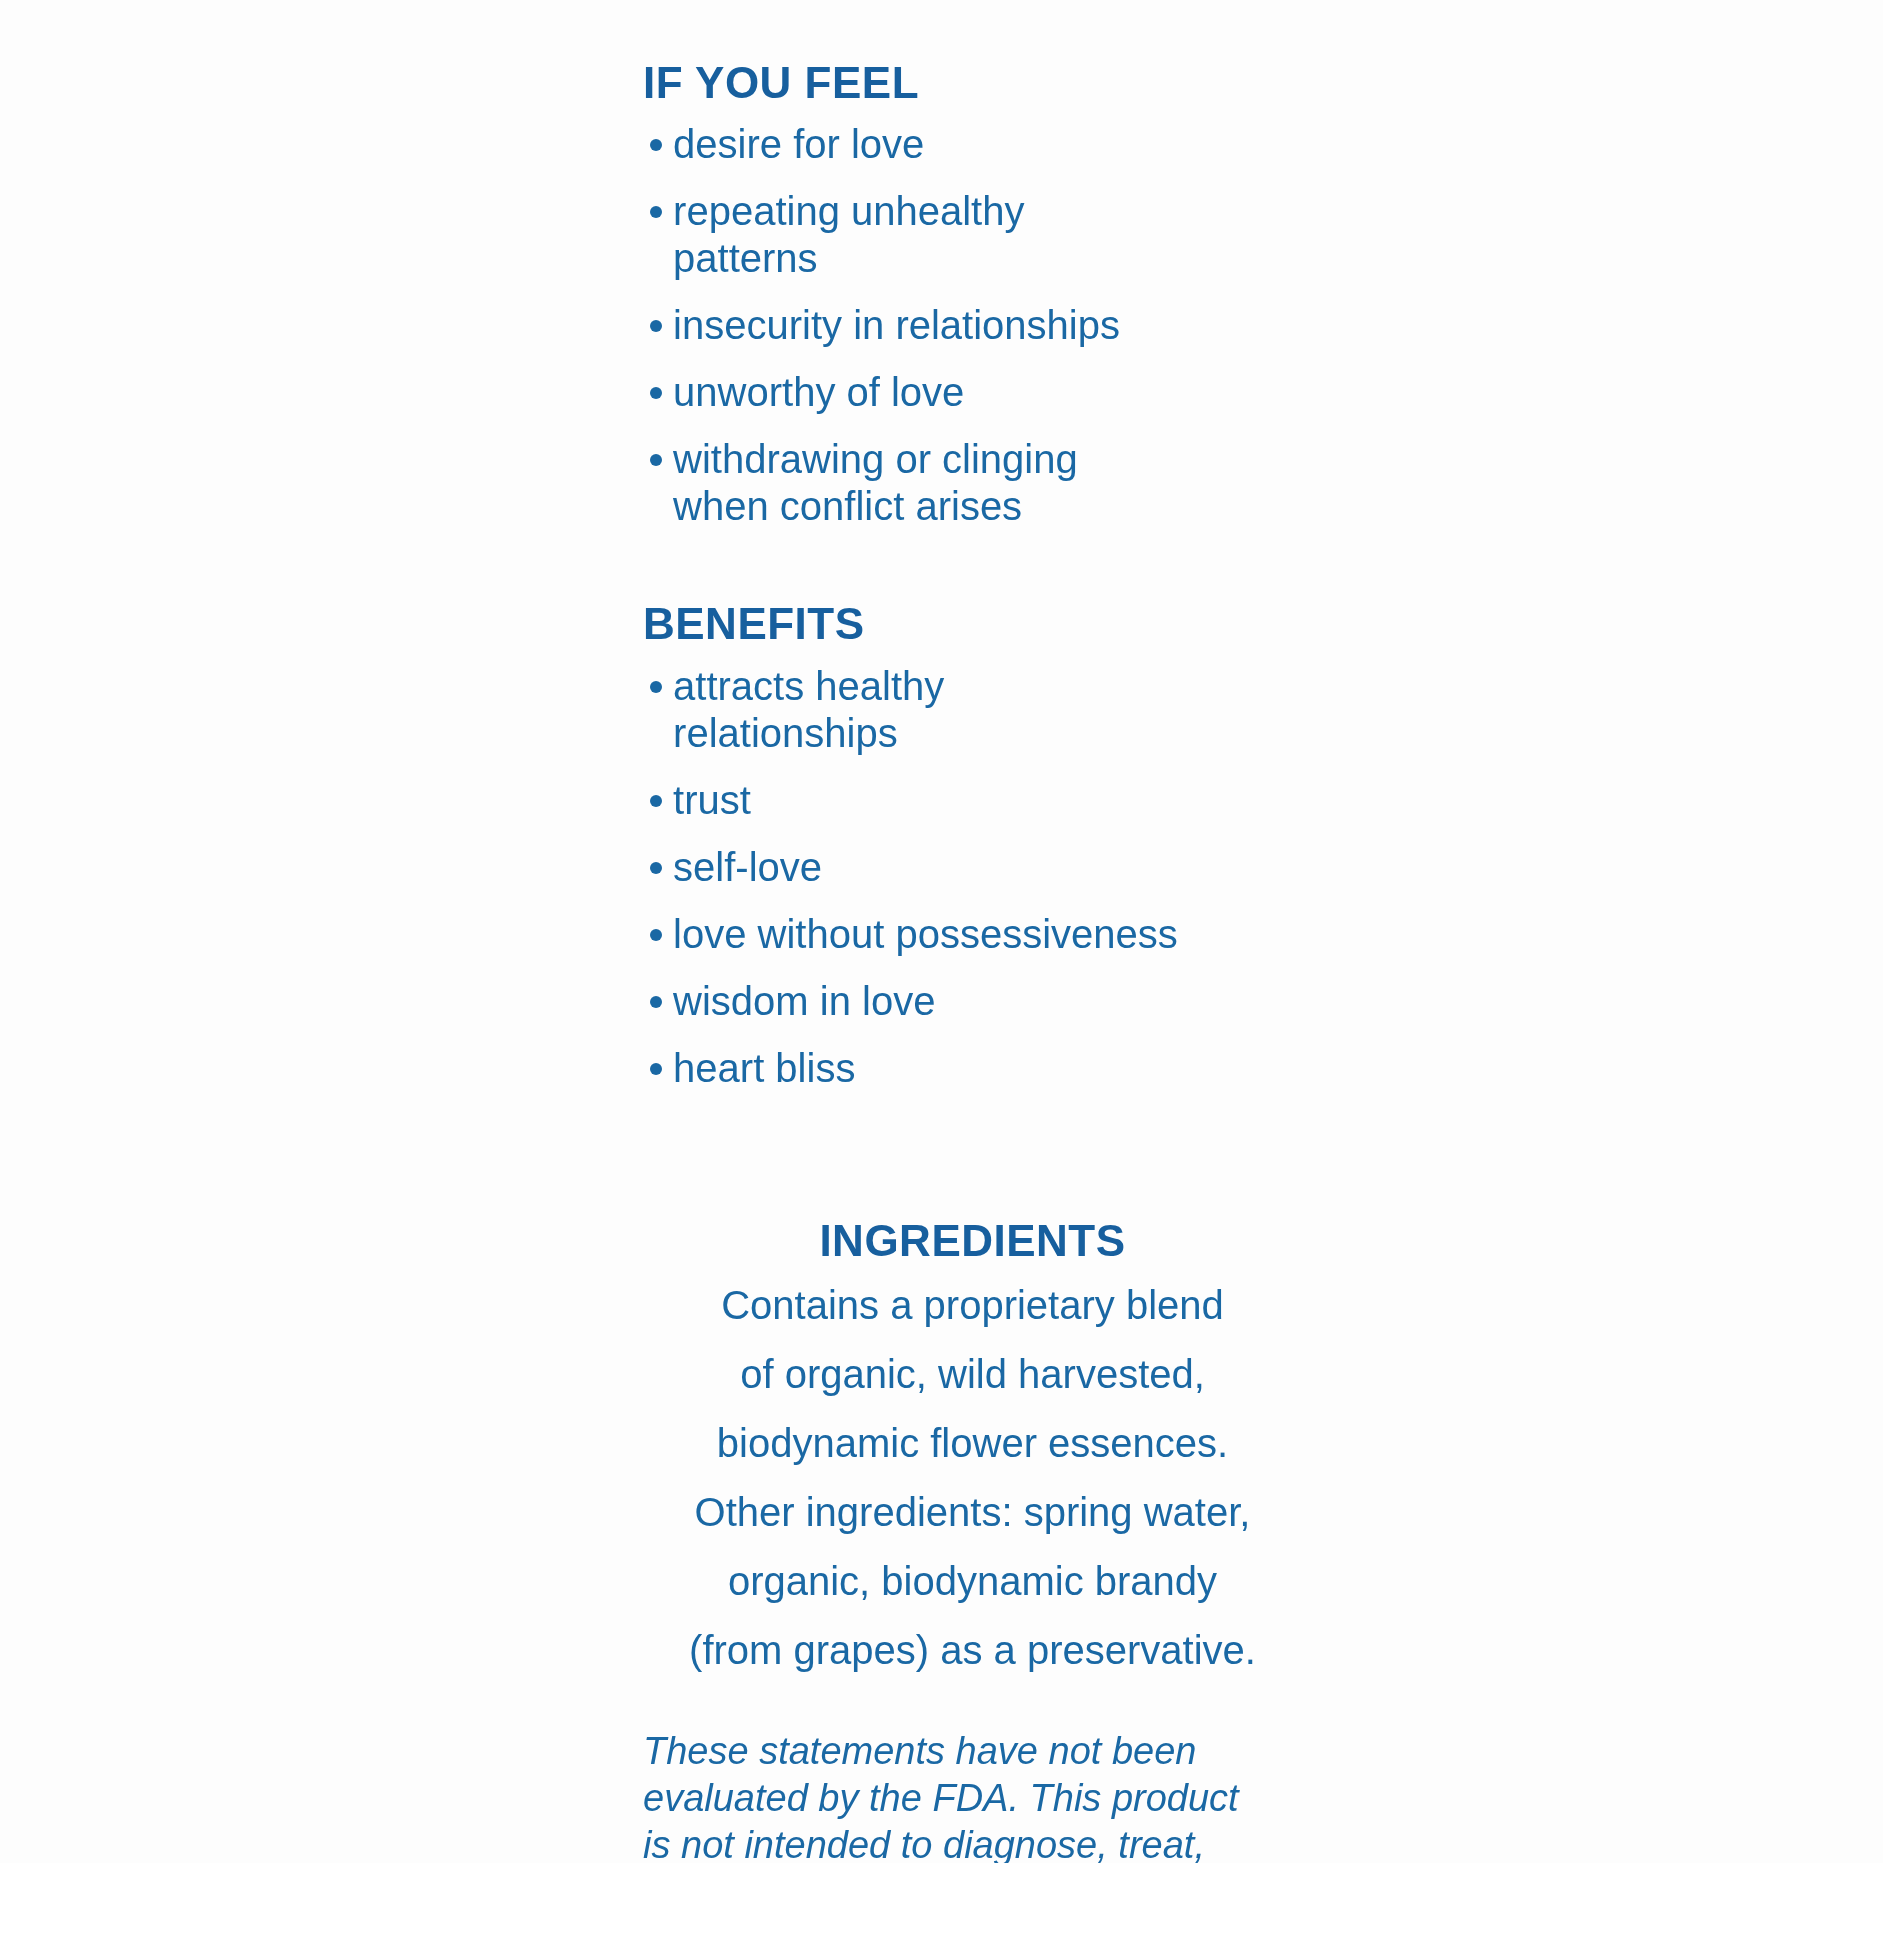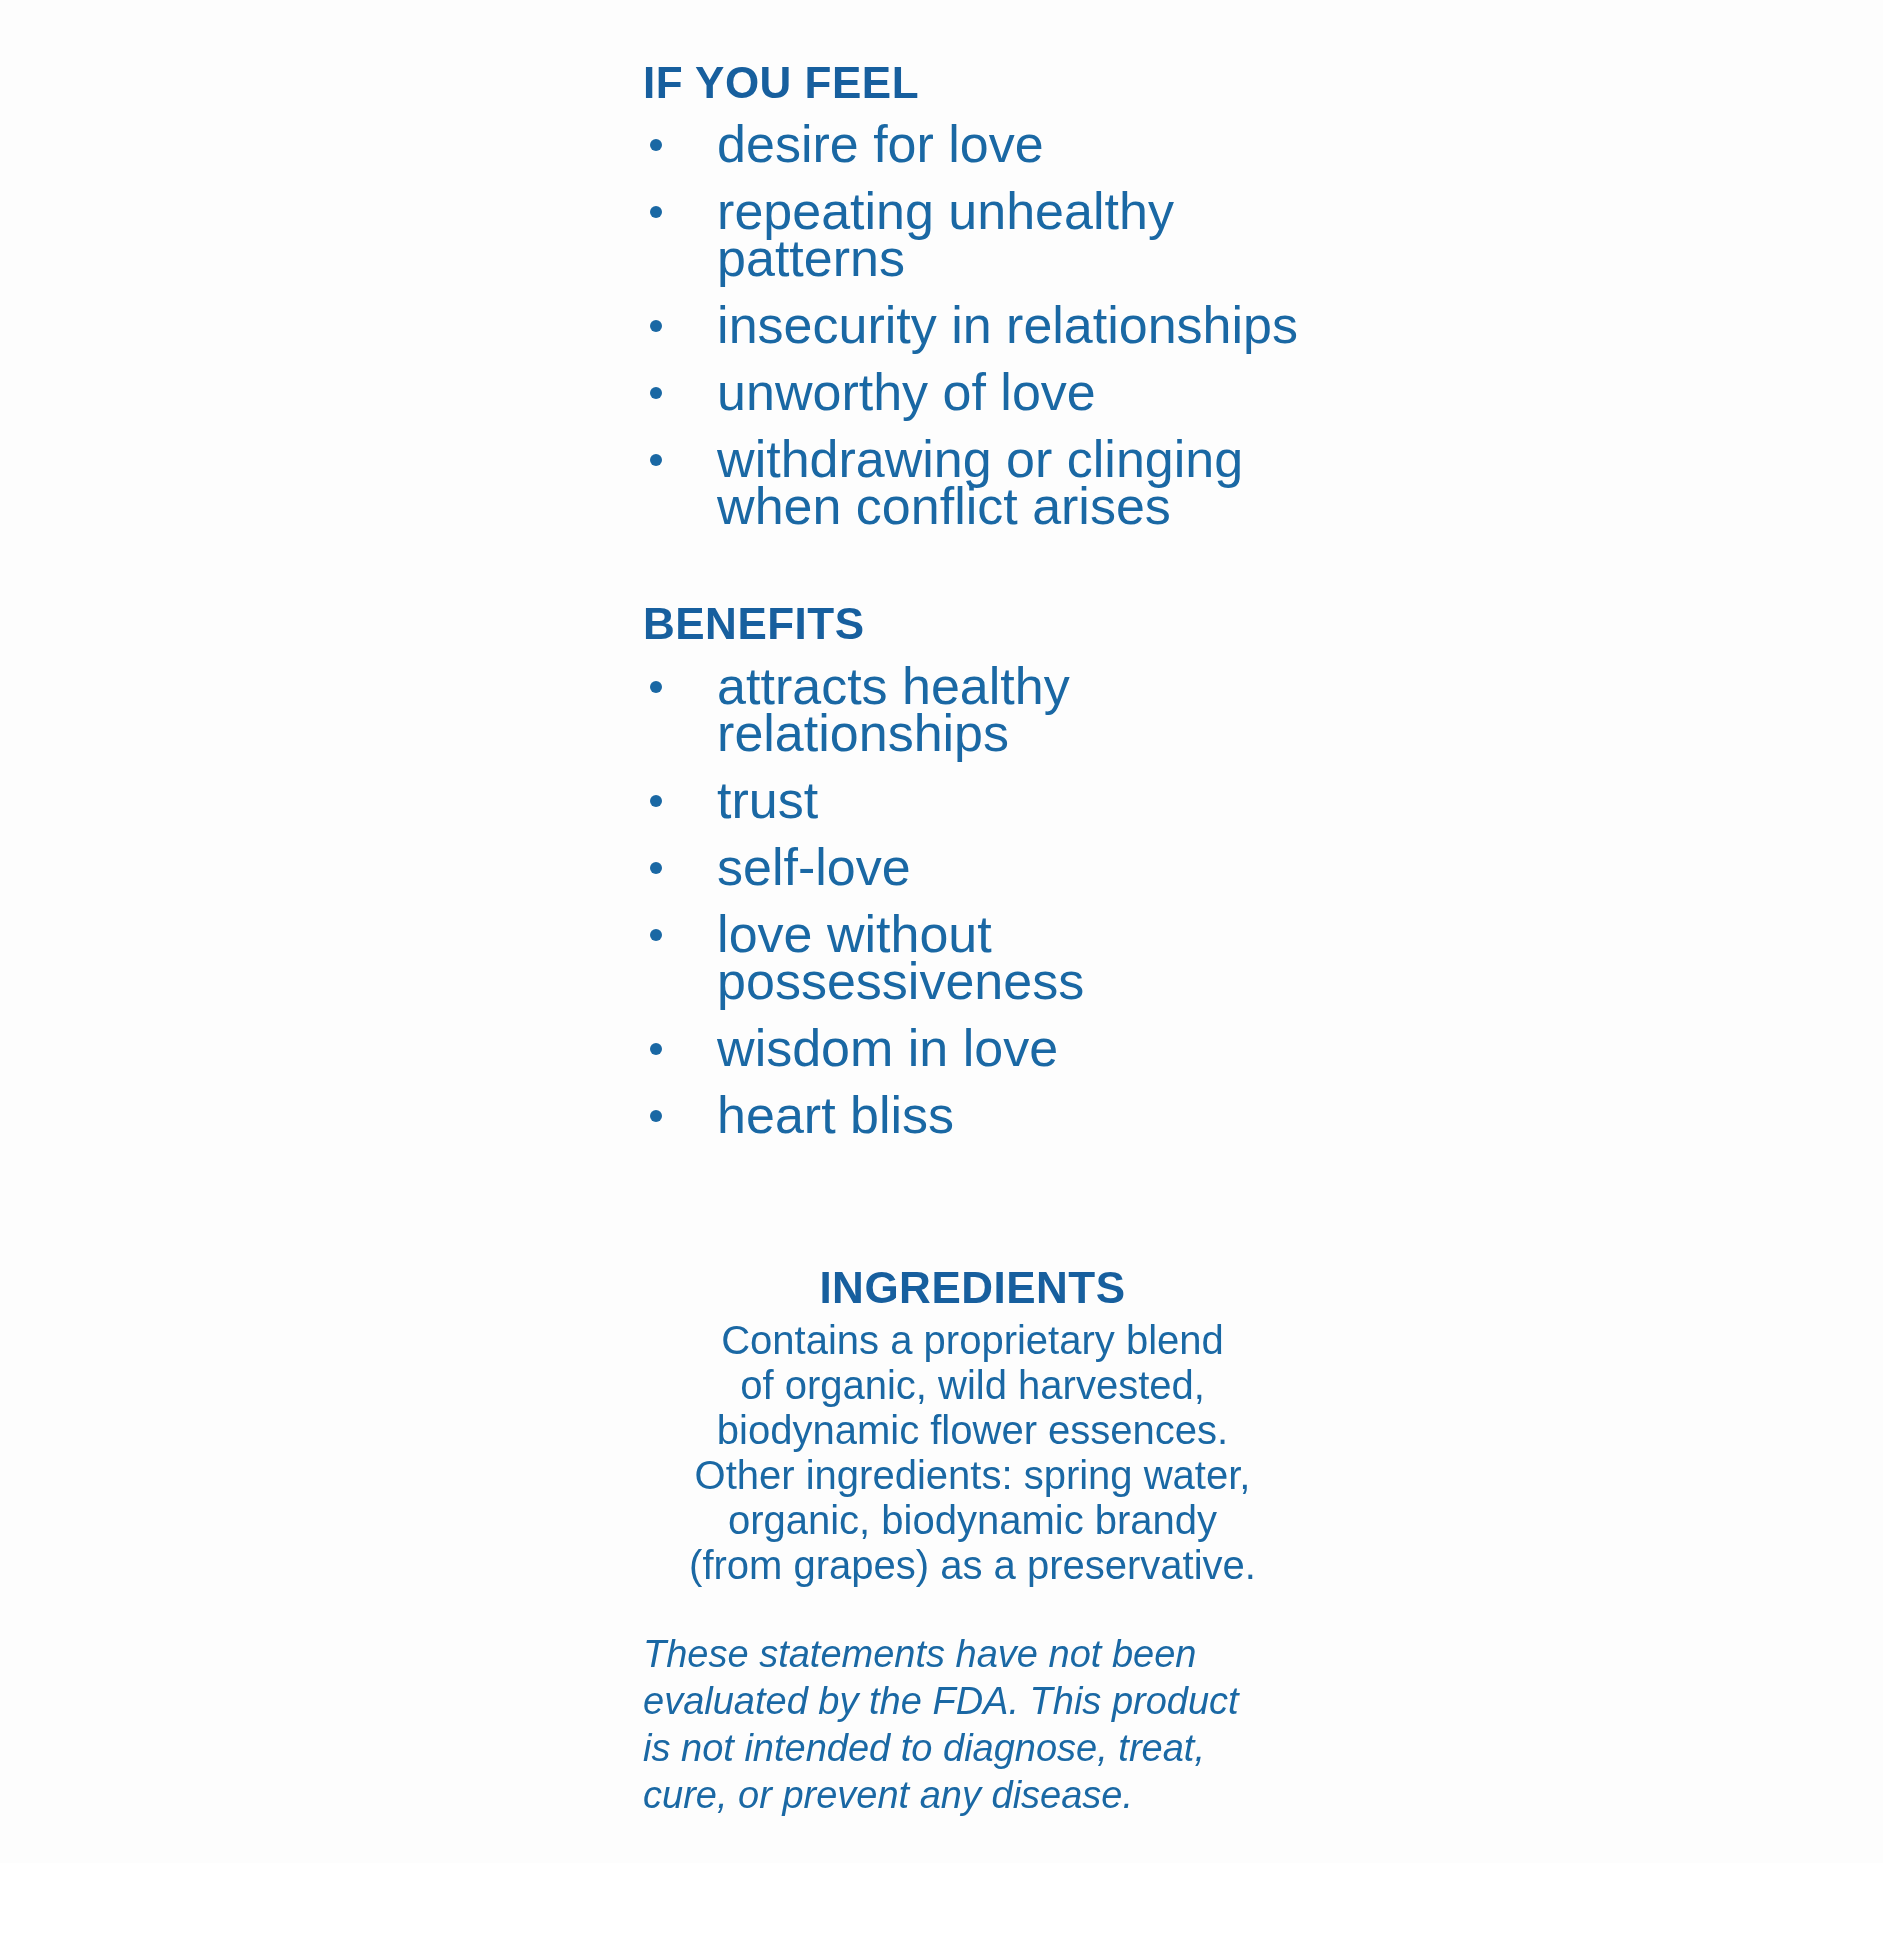--- a/index.html
+++ b/index.html
@@ -44,35 +44,34 @@
   }
   .dot {
     flex: 0 0 auto;
     width: 12.2px;
     height: 12.2px;
     border-radius: 50%;
     background: #1a68a4;
     margin: 18px 11.3px 0 6.6px;
   }
   .item-text {
-    font-size: 52px;
+    font-size: 40px;
     line-height: 47px;
     white-space: pre-line;
-    margin-left: 44px;
   }
   .sect-benefits {
     margin-top: 66px;
   }
   .sect-ingredients {
     margin-top: 121px;
     text-align: center;
   }
   .body-text {
     font-size: 40px;
-    line-height: 45px;
+    line-height: 69px;
     margin: 3.8px 0 0 0;
     white-space: pre-line;
   }
   .disclaimer {
     margin: 43px 0 0 0;
     font-size: 38px;
     line-height: 47px;
     font-style: italic;
     white-space: pre-line;
   }

